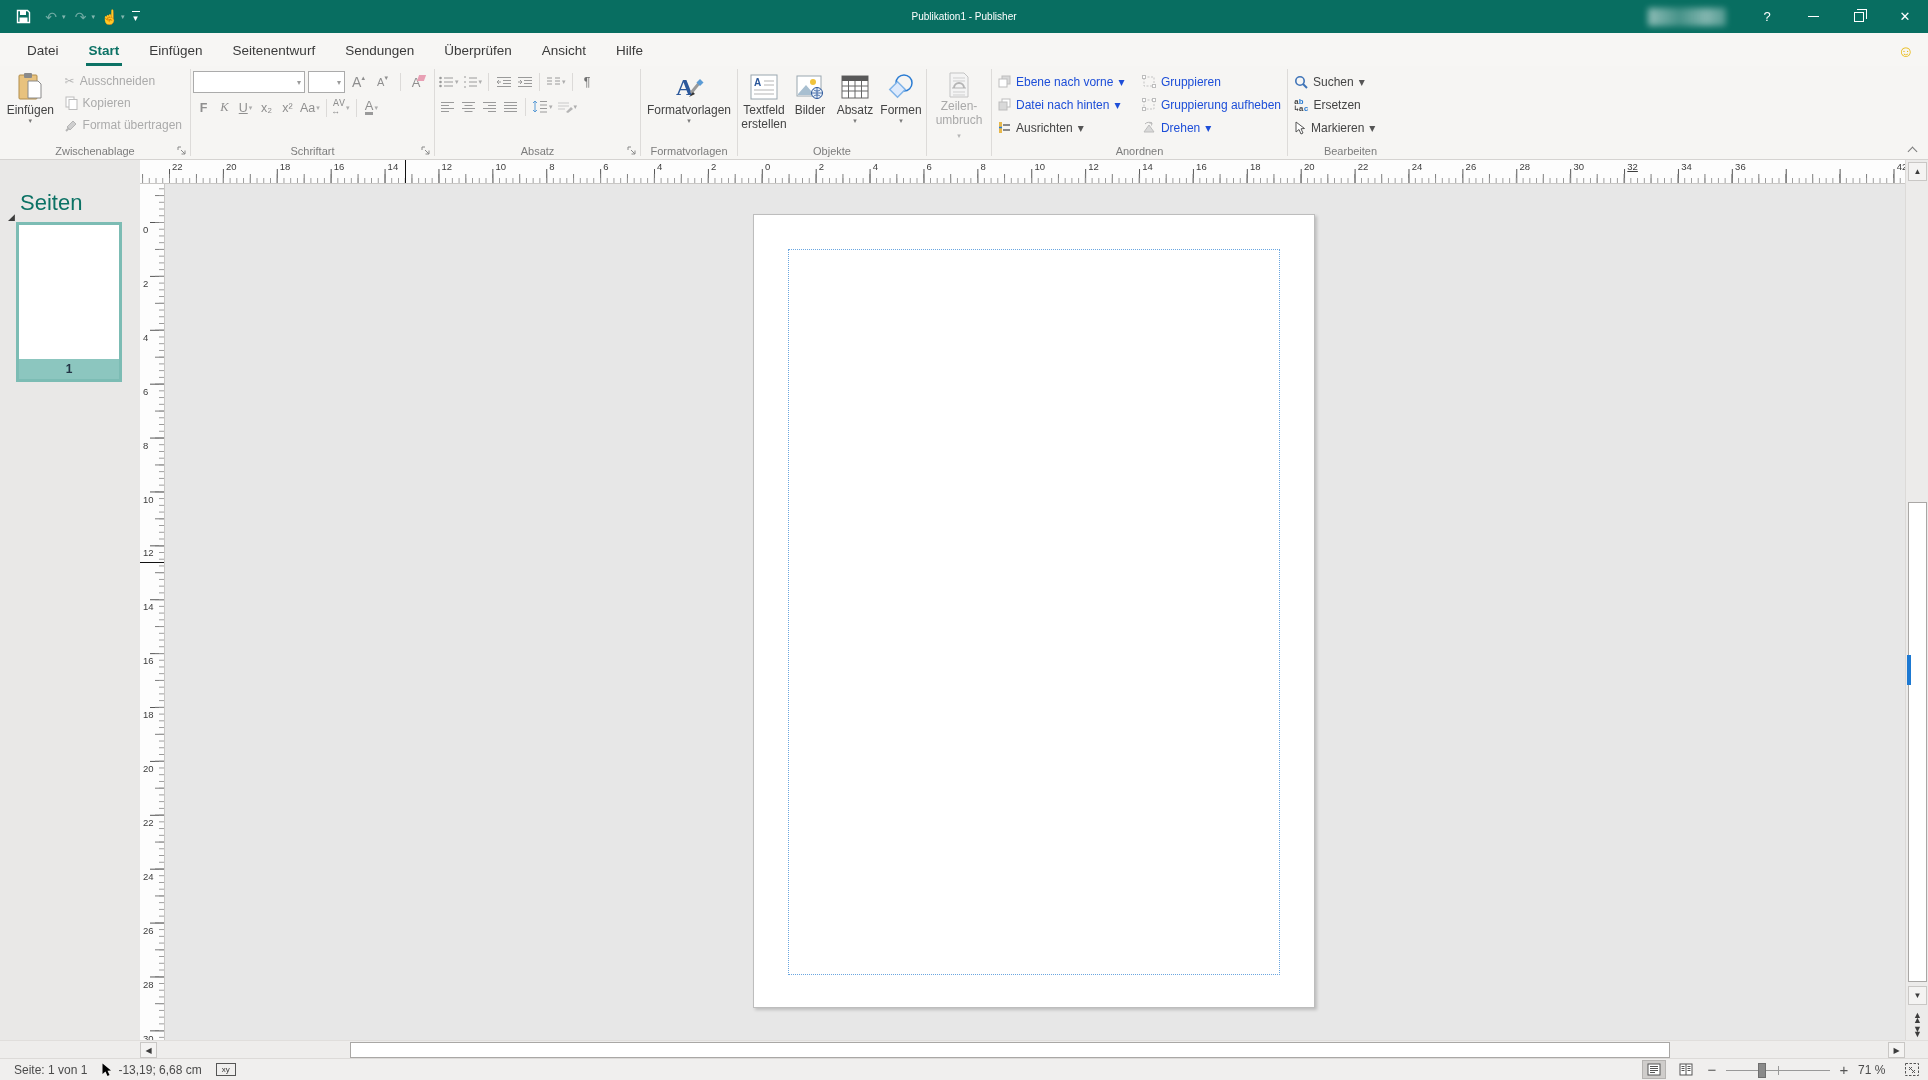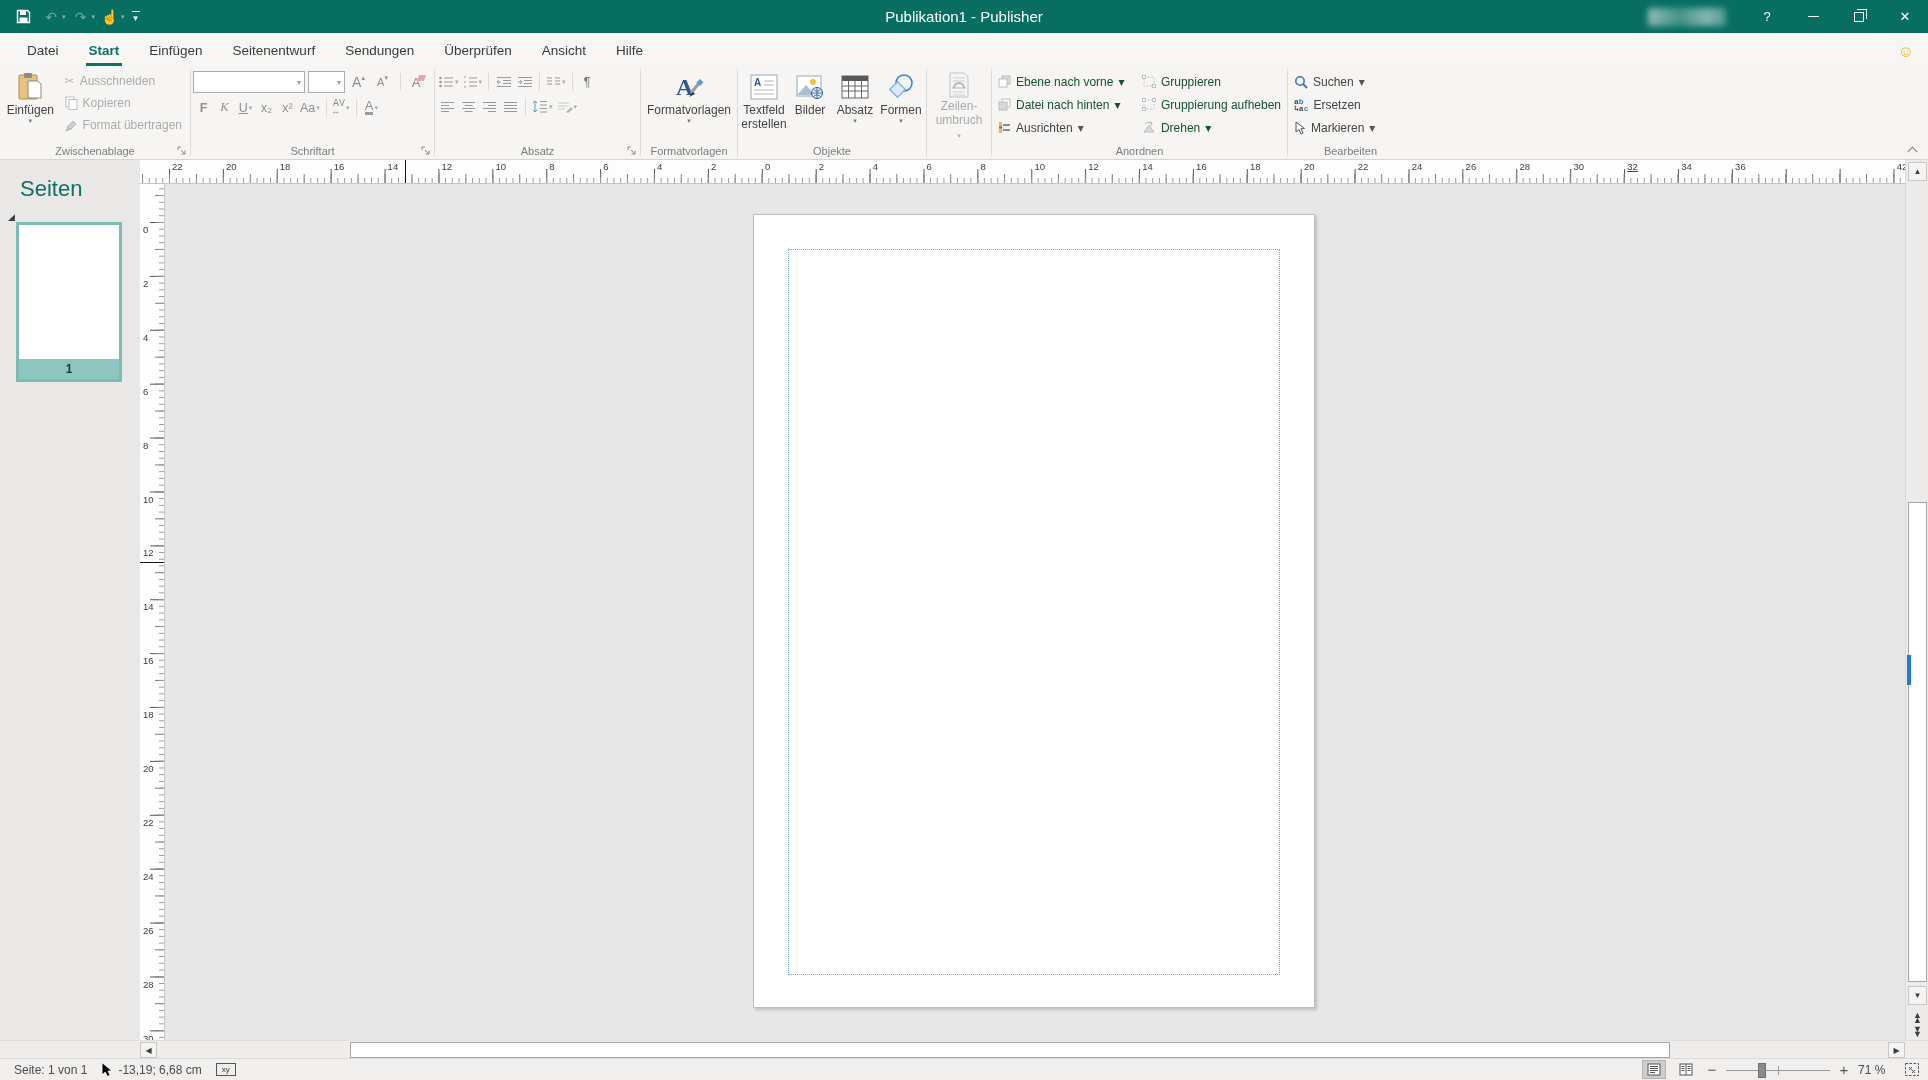--- a/index.html
+++ b/index.html
@@ -8,21 +8,21 @@
     background:#e7e7e7; -webkit-font-smoothing:antialiased; }
 
   
   .titlebar { height:33px; background:#086e61; display:flex; align-items:center; position:relative; color:#fff; }
   .qat { display:flex; align-items:center; gap:2px; padding-left:10px; height:100%; }
   .qat-btn { width:26px; height:100%; display:flex; align-items:center; justify-content:center; font-size:14px; }
   .qat-btn.grayed { color:rgba(255,255,255,.42); }
   .qat-caret { font-size:7px; color:rgba(255,255,255,.5); margin-left:-4px; }
   .qat-more { width:18px; text-align:center; font-size:9px; color:#fff; line-height:8px; }
   .qat-more .bar { display:block; width:8px; height:1px; background:#fff; margin:0 auto 2px; }
-  .tb-title { position:absolute; left:0; right:0; text-align:center; font-size:15px; color:#fff; pointer-events:none; }
+  .tb-title { position:absolute; left:0; right:0; text-align:center; font-size:10px; color:#fff; pointer-events:none; }
   .tb-right { margin-left:auto; display:flex; align-items:center; height:100%; }
   .user-blur { width:78px; height:18px; margin-right:18px; border-radius:2px;
     background:linear-gradient(90deg, rgba(255,255,255,.55), rgba(255,255,255,.25) 40%, rgba(255,255,255,.5) 75%, rgba(255,255,255,.3));
     filter:blur(3px); }
   .win-btn { width:46px; height:33px; display:flex; align-items:center; justify-content:center; font-size:13px; color:#fff; }
   .restore-glyph { width:10px; height:10px; border:1px solid #fff; position:relative; }
   .restore-glyph::before { content:""; position:absolute; left:2px; top:-4px; width:9px; height:9px;
     border:1px solid #fff; border-left:none; border-bottom:none; }
 
   
@@ -60,28 +60,28 @@
   .combo { height:22px; background:#fff; border:1px solid #ababab; display:flex; align-items:center;
      justify-content:flex-end; padding-right:3px; }
   .combo .ccaret { font-size:8px; color:#9a9a9a; }
   .tgl { min-width:21px; height:21px; display:flex; align-items:center; justify-content:center;
      font-size:12.5px; color:#8f8f8f; padding:0 2px; }
   .tsep { width:1px; height:18px; background:#dcdad8; margin:0 4px; }
   .tcaret { font-size:7px; color:#adadad; margin-left:1px; }
 
   .icn { display:inline-block; vertical-align:middle; }
   .rowbtn { height:23px; display:flex; align-items:center; gap:5px; padding:0 4px; font-size:12px; white-space:nowrap; }
-  .rowbtn.grayed { color:#14532d; }
+  .rowbtn.grayed { color:#1d4ed8; }
   .arr-cols { display:flex; flex-direction:column;font-family:Liberation Mono, monospace; }
 
   
   .workspace { position:relative; height:880px; background:#e7e7e7; }
 
   .pages-panel { position:absolute; left:0; top:0; width:140px; height:880px; background:#e9e8e7; }
-  .pages-title { position:absolute; left:20px; top:16px; font-size:22px; color:#0c7265; }
+  .pages-title { position:absolute; left:20px; top:30px; font-size:22px; color:#0c7265; }
   .pages-collapse { position:absolute; left:8px; top:52px; font-size:9px; color:#3c3c3c; }
   .page-thumb { position:absolute; left:16px; top:62px; width:106px; height:160px;
      border:3px solid #7cbcb4; background:#fff; }
   .page-thumb .foot { position:absolute; left:0; right:0; bottom:0; height:20px; background:#8cc6bf;
      display:flex; align-items:center; justify-content:center; font-size:12px; font-weight:bold; color:#234; }
 
   .corner-box { position:absolute; left:140px; top:0; width:25px; height:24px; background:#fdfdfd;
      border:1px solid #c9c7c5; }
   .hruler { position:absolute; left:140px; top:0; width:1765px; height:24px; background:#fdfdfd;
      border-bottom:1px solid #c9c7c5; overflow:hidden;

